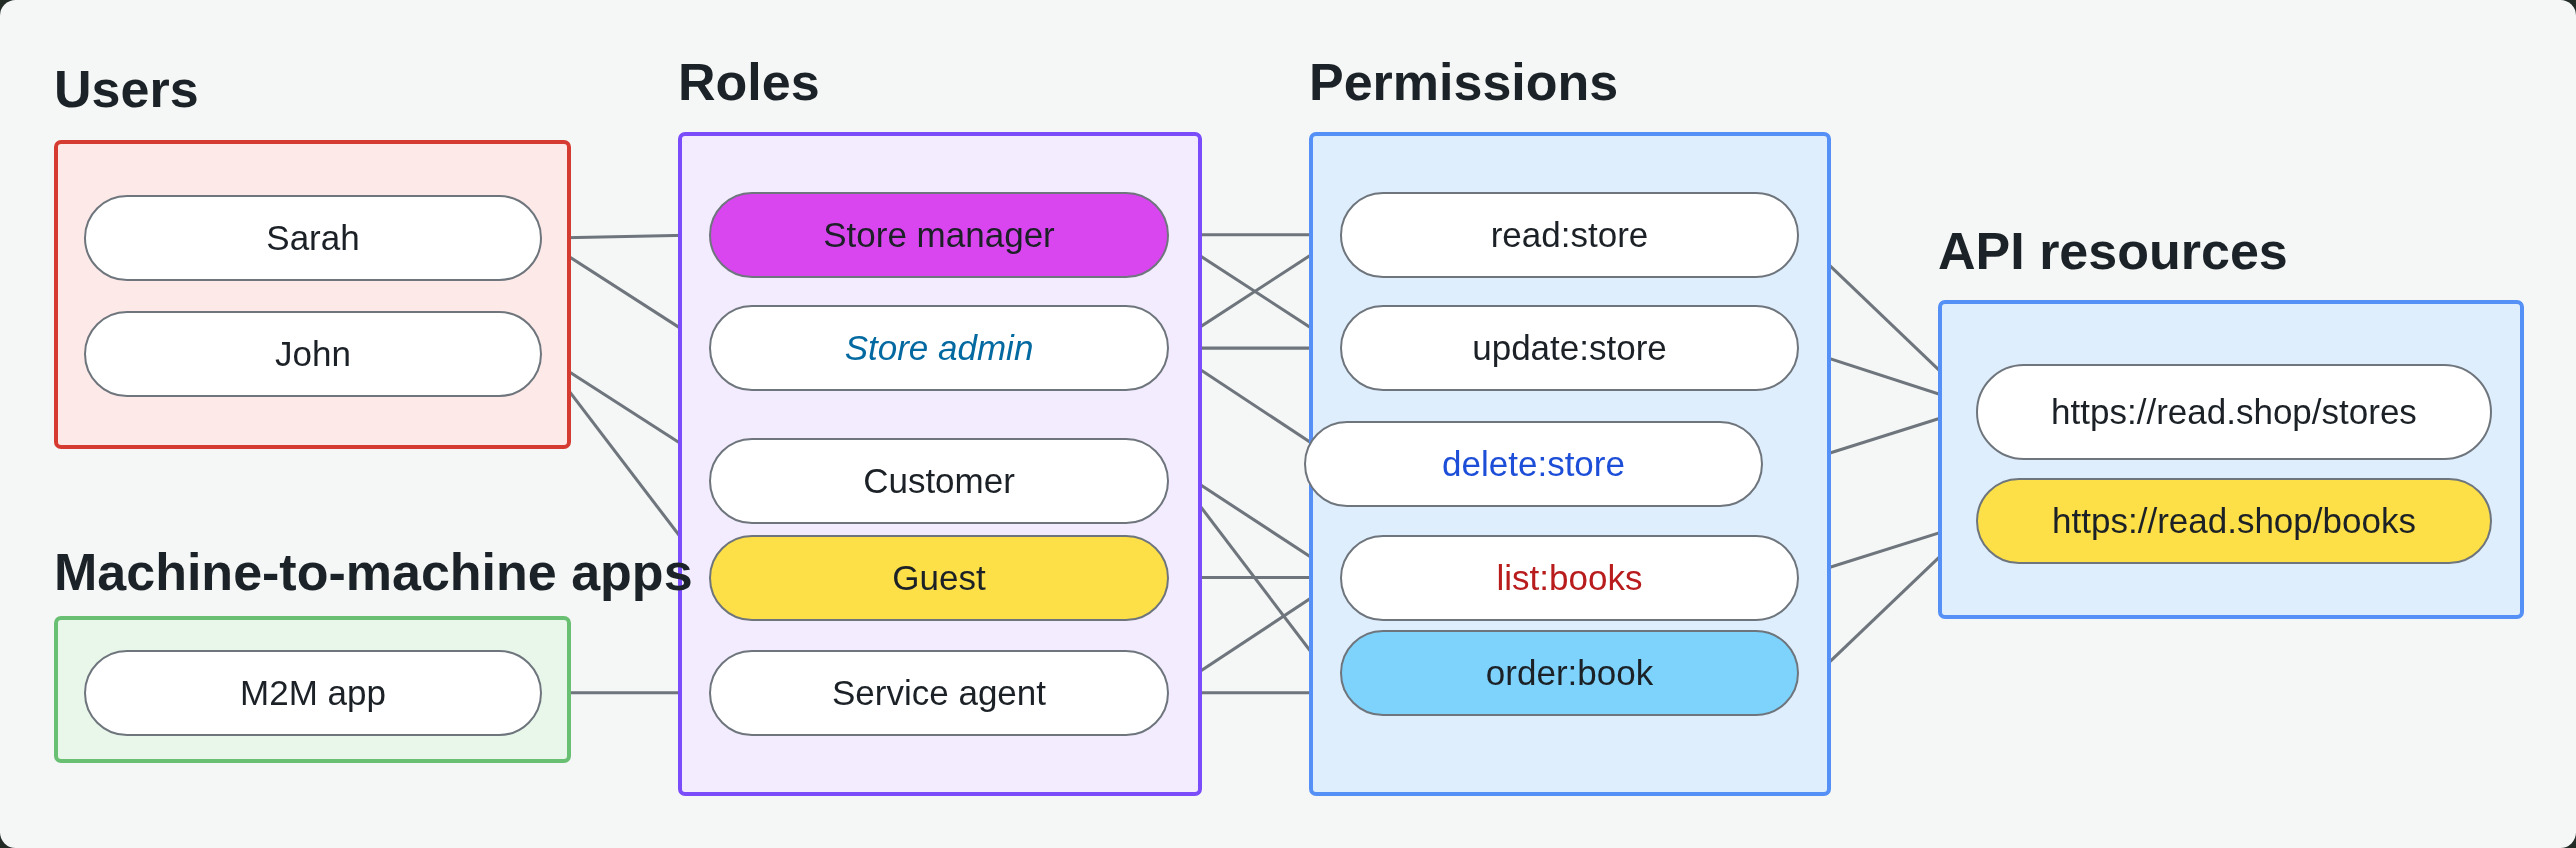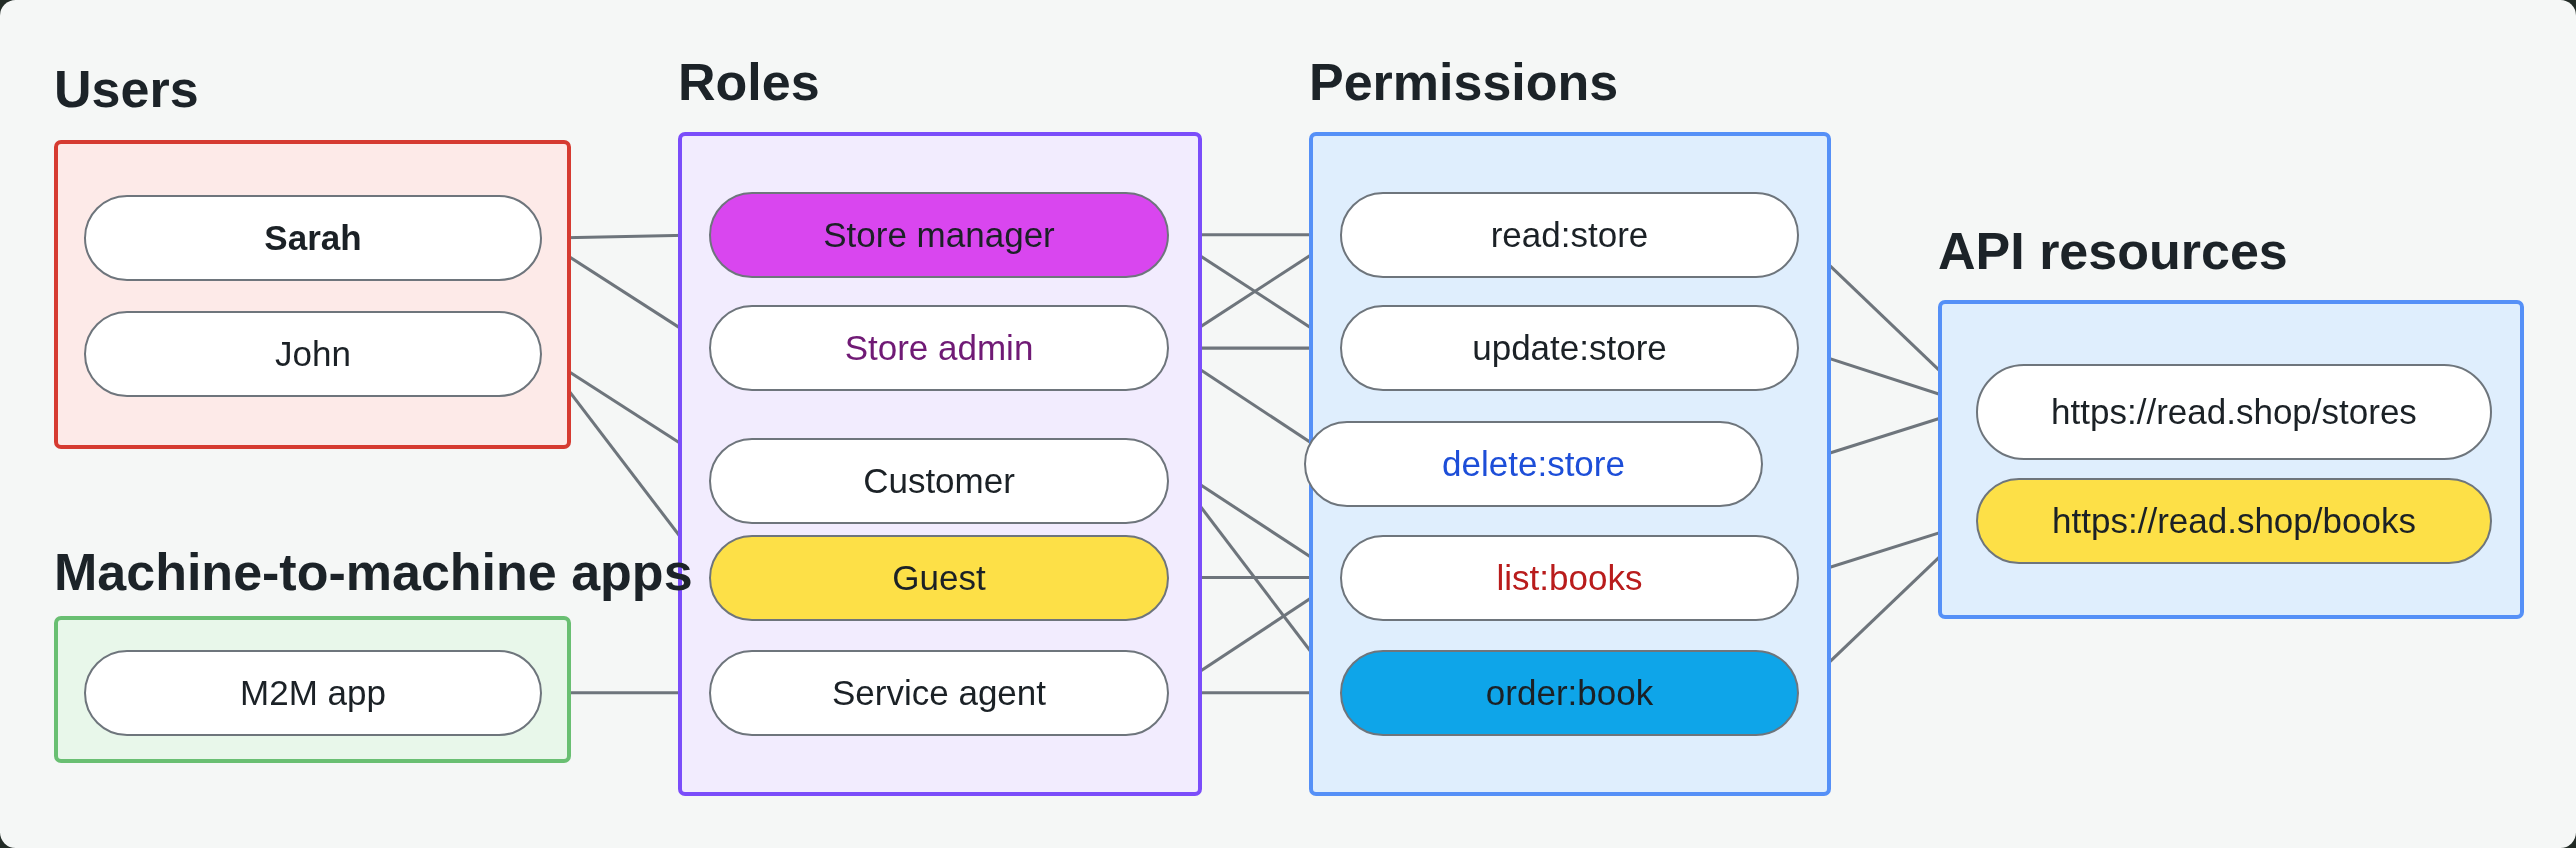--- a/index.html
+++ b/index.html
@@ -102,30 +102,30 @@
       <div class="section-box" style="left: 1938px; top: 300px; width: 586px; height: 319px; border-color: rgb(85, 144, 247); background: rgb(223, 238, 253);"></div>
     </div>
   <div id="labels">
       <div class="section-label" style="left: 54px; top: 58px;">Users</div>
       <div class="section-label" style="left: 54px; top: 541px;">Machine-to-machine apps</div>
       <div class="section-label" style="left: 678px; top: 51px;">Roles</div>
       <div class="section-label" style="left: 1309px; top: 51px;">Permissions</div>
       <div class="section-label" style="left: 1938px; top: 220px;">API resources</div>
     </div>
   <div id="nodes">
-      <div class="node-pill" style="left: 84px; top: 195px; width: 458px; height: 86px; border-color: rgb(110, 117, 124); background: rgb(255, 255, 255); color: rgb(27, 33, 38); font-weight: bold;">Sarah</div>
+      <div class="node-pill" style="left: 84px; top: 195px; width: 458px; height: 86px; border-color: rgb(110, 117, 124); background: rgb(255, 255, 255); color: rgb(27, 33, 38);">Sarah</div>
       <div class="node-pill" style="left: 84px; top: 311px; width: 458px; height: 86px; border-color: rgb(110, 117, 124); background: rgb(255, 255, 255); color: rgb(27, 33, 38);">John</div>
       <div class="node-pill" style="left: 84px; top: 650px; width: 458px; height: 86px; border-color: rgb(110, 117, 124); background: rgb(255, 255, 255); color: rgb(27, 33, 38);">M2M app</div>
       <div class="node-pill" style="left: 709px; top: 192px; width: 460px; height: 86px; border-color: rgb(110, 117, 124); background: #d946ef; color: rgb(27, 33, 38);">Store manager</div>
-      <div class="node-pill" style="left: 709px; top: 305px; width: 460px; height: 86px; border-color: rgb(110, 117, 124); background: rgb(255, 255, 255); color: #701a75;">Store admin</div>
+      <div class="node-pill" style="left: 709px; top: 305px; width: 460px; height: 86px; border-color: rgb(110, 117, 124); background: rgb(255, 255, 255); color: #0369a1; font-style: italic;">Store admin</div>
       <div class="node-pill" style="left: 709px; top: 421px; width: 460px; height: 86px; border-color: rgb(110, 117, 124); background: rgb(255, 255, 255); color: rgb(27, 33, 38); margin-top: 17px;">Customer</div>
       <div class="node-pill" style="left: 709px; top: 535px; width: 460px; height: 86px; border-color: rgb(110, 117, 124); background: #fde047; color: rgb(27, 33, 38);">Guest</div>
       <div class="node-pill" style="left: 709px; top: 650px; width: 460px; height: 86px; border-color: rgb(110, 117, 124); background: rgb(255, 255, 255); color: rgb(27, 33, 38);">Service agent</div>
       <div class="node-pill" style="left: 1340px; top: 192px; width: 459px; height: 86px; border-color: rgb(110, 117, 124); background: rgb(255, 255, 255); color: rgb(27, 33, 38);">read:store</div>
       <div class="node-pill" style="left: 1340px; top: 305px; width: 459px; height: 86px; border-color: rgb(110, 117, 124); background: rgb(255, 255, 255); color: rgb(27, 33, 38);">update:store</div>
       <div class="node-pill" style="left: 1304px; top: 421px; width: 459px; height: 86px; border-color: rgb(110, 117, 124); background: rgb(255, 255, 255); color: #1d4ed8;">delete:store</div>
       <div class="node-pill" style="left: 1340px; top: 535px; width: 459px; height: 86px; border-color: rgb(110, 117, 124); background: rgb(255, 255, 255); color: #b91c1c;">list:books</div>
-      <div class="node-pill" style="left: 1340px; top: 650px; width: 459px; height: 86px; border-color: rgb(110, 117, 124); background: #0ea5e9; color: rgb(27, 33, 38);">order:book</div>
+      <div class="node-pill" style="left: 1340px; top: 630px; width: 459px; height: 86px; border-color: rgb(110, 117, 124); background: #7dd3fc; color: rgb(27, 33, 38);">order:book</div>
       <div class="node-pill" style="left: 1976px; top: 364px; width: 516px; height: 96px; border-color: rgb(110, 117, 124); background: rgb(255, 255, 255); color: rgb(27, 33, 38);">https://read.shop/stores</div>
       <div class="node-pill" style="left: 1976px; top: 478px; width: 516px; height: 86px; border-color: rgb(110, 117, 124); background: #fde047; color: rgb(27, 33, 38);">https://read.shop/books</div>
     </div>
 </div>
 
 
 </body></html>

